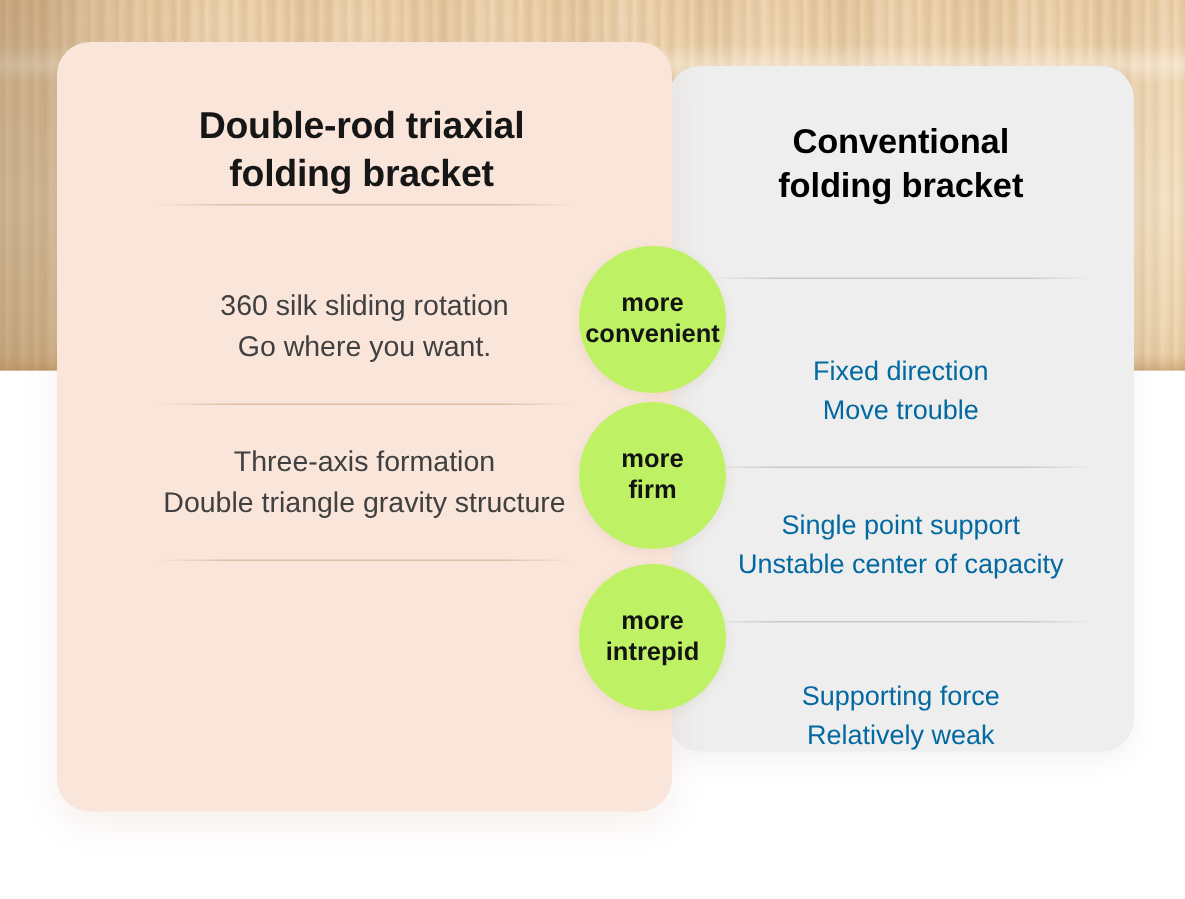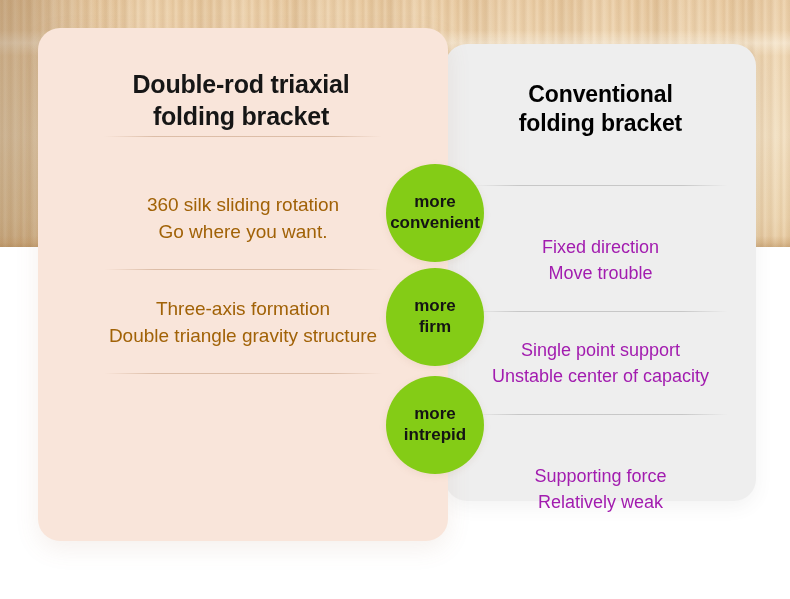--- a/index.html
+++ b/index.html
@@ -171,36 +171,36 @@
   .feature {
     position: absolute;
     text-align: center;
     line-height: 1.42;
     white-space: pre-line;
   }
   .feature-left {
     left: 0;
     width: 410px;
     font-size: 19px;
-    color: #a16207;
+    color: #404040;
   }
   .feature-right {
     left: 0;
     width: 311px;
     font-size: 18px;
-    color: #a21caf;
+    color: #0369a1;
   }
 
   
   .badge {
     position: absolute;
     width: 98px;
     height: 98px;
     border-radius: 50%;
-    background: #84cc16;
+    background: #bef264;
     display: flex;
     align-items: center;
     justify-content: center;
     text-align: center;
     font-size: 17px;
     font-weight: bold;
     color: #141414;
     line-height: 1.22;
     white-space: pre-line;
     z-index: 5;
@@ -227,21 +227,21 @@
     <div class="feature feature-right" style="top:191px;">Fixed direction
 Move trouble</div>
 
     <div class="rule rule-right" style="top:267px;"></div>
 
     <div class="feature feature-right" style="top:294px;">Single point support
 Unstable center of capacity</div>
 
     <div class="rule rule-right" style="top:370px;"></div>
 
-    <div class="feature feature-right" style="top:420px;">Supporting force
+    <div class="feature feature-right" style="top:408px;">Supporting force
 Relatively weak</div>
   </div>
 
   <div class="card" id="card-left">
     <div class="card-heading" id="heading-left">Double-rod triaxial
 folding bracket</div>
 
     <div class="rule rule-left" style="top:108px;"></div>
 
     <div class="feature feature-left" style="top:164px;">360 silk sliding rotation

